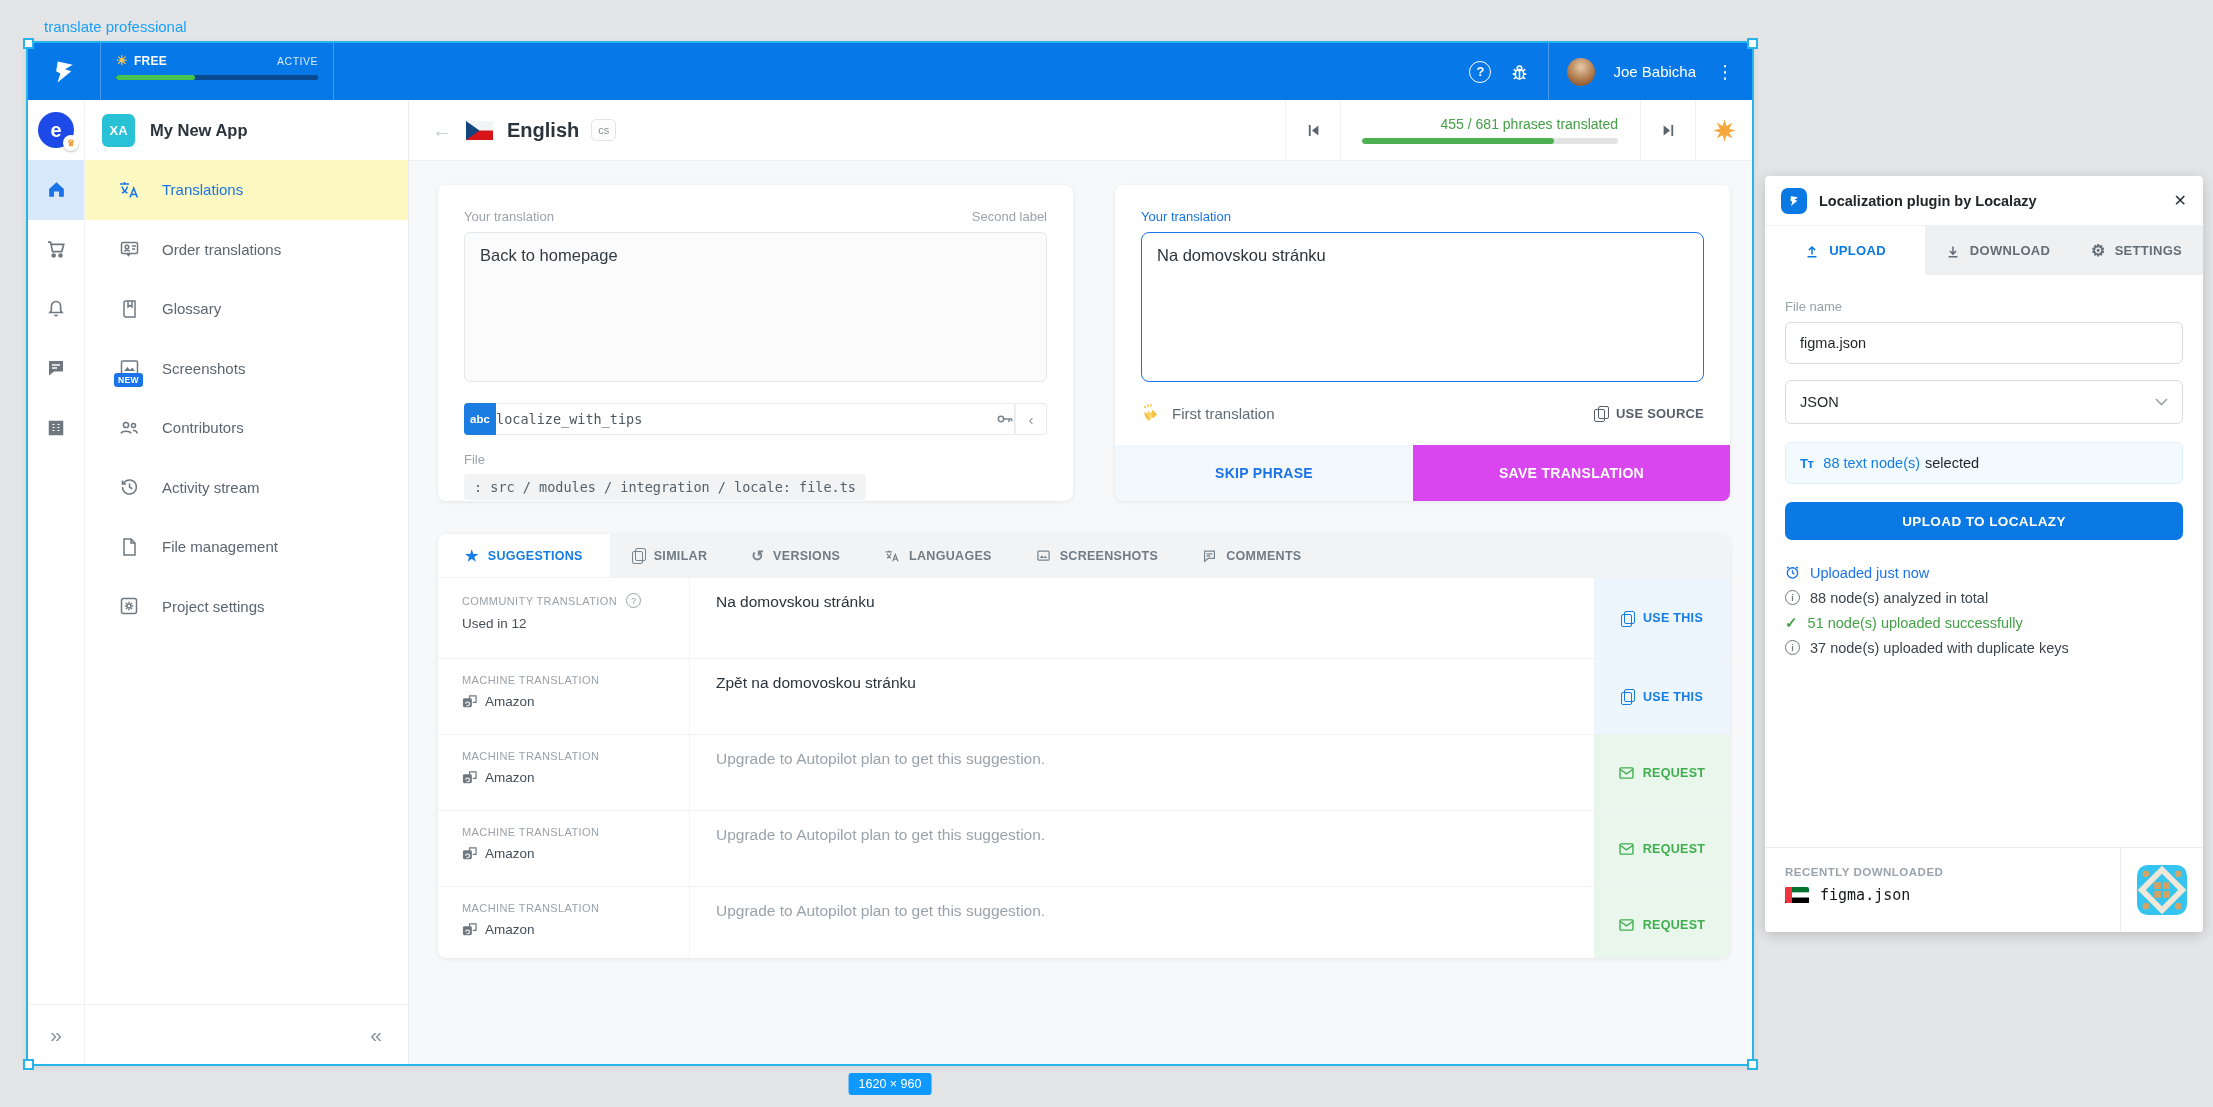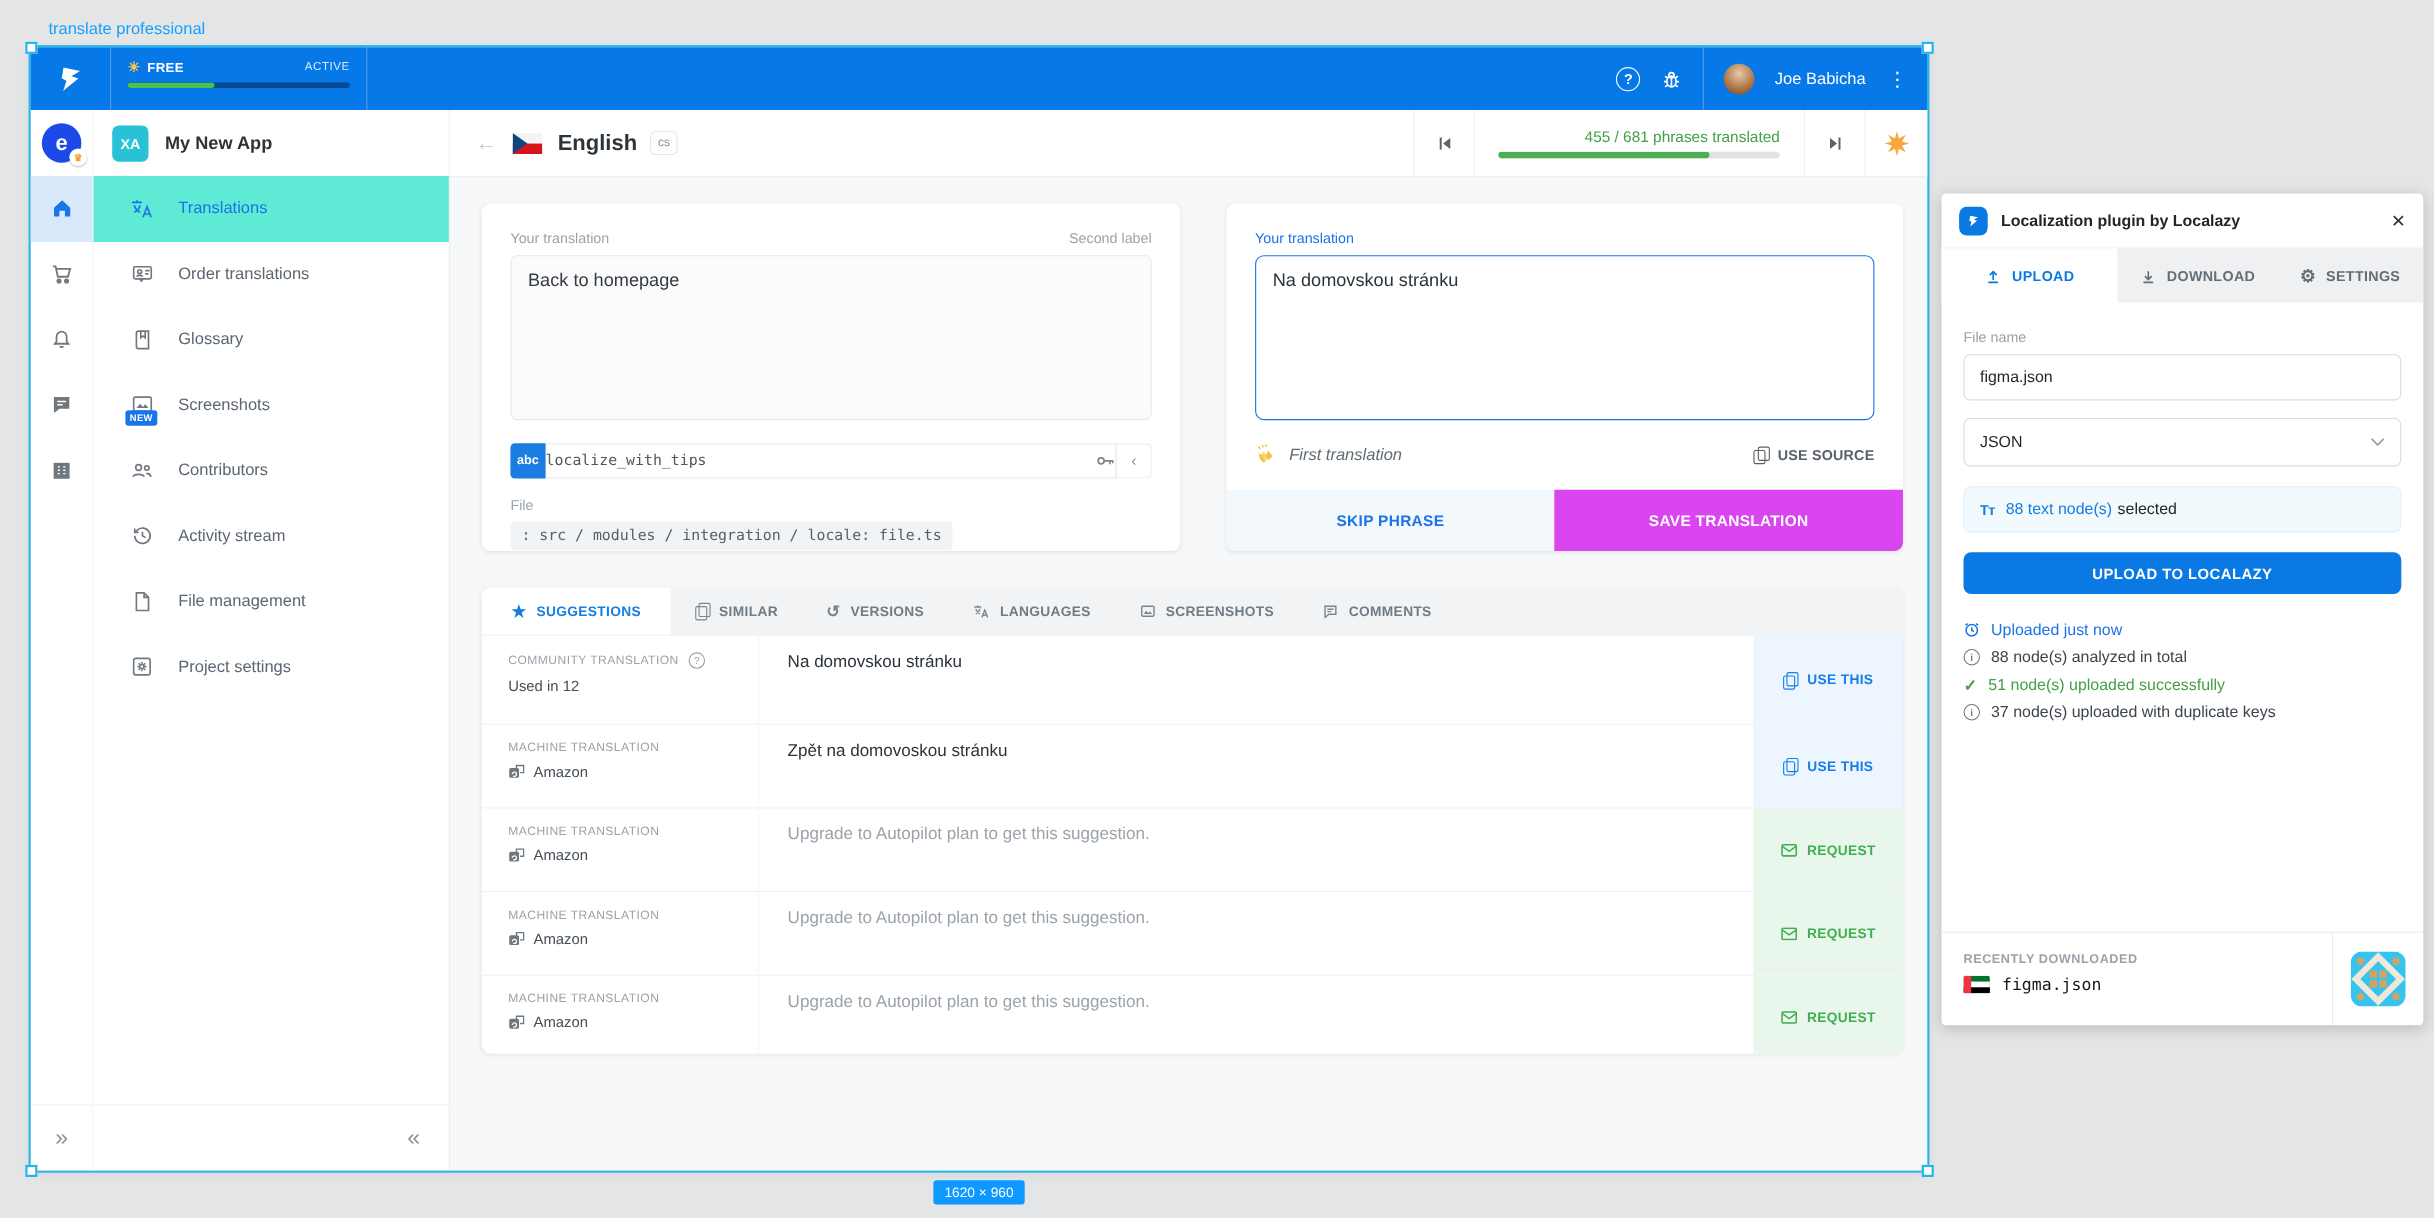--- a/index.html
+++ b/index.html
@@ -45,21 +45,21 @@
   .rail-foot{height:59px;border-top:1px solid #f0f1f2;color:#8a9298;font-size:21px;}
 
   
   .side{position:absolute;left:57px;top:57px;width:324px;bottom:0;background:#fff;border-right:1px solid #ececee;
         display:flex;flex-direction:column;box-sizing:border-box;}
   .side-head{height:60px;display:flex;align-items:center;gap:15px;padding-left:17px;}
   .xa{width:33px;height:33px;border-radius:6px;background:#29c1d6;color:#fff;font-weight:bold;font-size:13px;}
   .app-name{font-size:16.5px;font-weight:bold;color:#2b343b;}
   .side-item{height:59.5px;display:flex;align-items:center;gap:22px;padding-left:33px;font-size:15px;color:#5b6670;cursor:default;}
   .side-item .sic{width:22px;display:flex;justify-content:center;position:relative;color:#6f7881;}
-  .side-item.active{background:#5eead4;color:#1a73e8;}
+  .side-item.active{background:#fef9c3;color:#1a73e8;}
   .side-item.active .sic{color:#1a73e8;}
   .new-badge{position:absolute;left:-4px;bottom:-9px;background:#1a73e8;color:#fff;font-size:8.5px;font-weight:bold;
              padding:2px 4px;border-radius:3px;letter-spacing:.3px;}
   .side-spacer{flex:1;}
   .side-foot{height:59px;border-top:1px solid #f0f1f2;display:flex;align-items:center;justify-content:flex-end;
              padding-right:26px;color:#8a9298;font-size:21px;}
 
   
   .main{position:absolute;left:381px;top:57px;right:0;bottom:0;background:#f7f8f9;}
   .mhead{height:60px;background:#fff;border-bottom:1px solid #eceeef;display:flex;align-items:stretch;}
@@ -439,21 +439,21 @@
         <div class="tgtbox">Na domovskou stránku</div>
         <div class="ftrow">
           <span>
             <svg width="22" height="22" viewBox="0 0 22 22">
               <path d="M8.5 19c-3.4-1.6-5.6-5.4-4.9-8.9l5.6 3.1z" fill="#f6c443"></path>
               <path d="M9.5 17.5c-2.6-2-3.8-5.7-2.6-8.8l5.3 3.8z" fill="#fbd46a"></path>
               <path d="M12 16.5c-1.8-2.4-2-6.2-.3-8.7l4.4 4.6z" fill="#f6c443"></path>
               <path d="M3 4l2 2M6.5 2.5l.9 2.4M10 2l-.3 2.5" stroke="#f6c443" stroke-width="1.4" fill="none"></path>
             </svg>
           </span>
-          <span style="margin-left:9px;font-style:italic;">First translation</span>
+          <span style="margin-left:9px;">First translation</span>
           <span class="usesrc">
             <span class="cicon"></span>
             <span>USE SOURCE</span>
           </span>
         </div>
         <div class="btnrow">
           <div class="skipbtn cen">SKIP PHRASE</div>
           <div class="savebtn cen">SAVE TRANSLATION</div>
         </div>
       </div>

